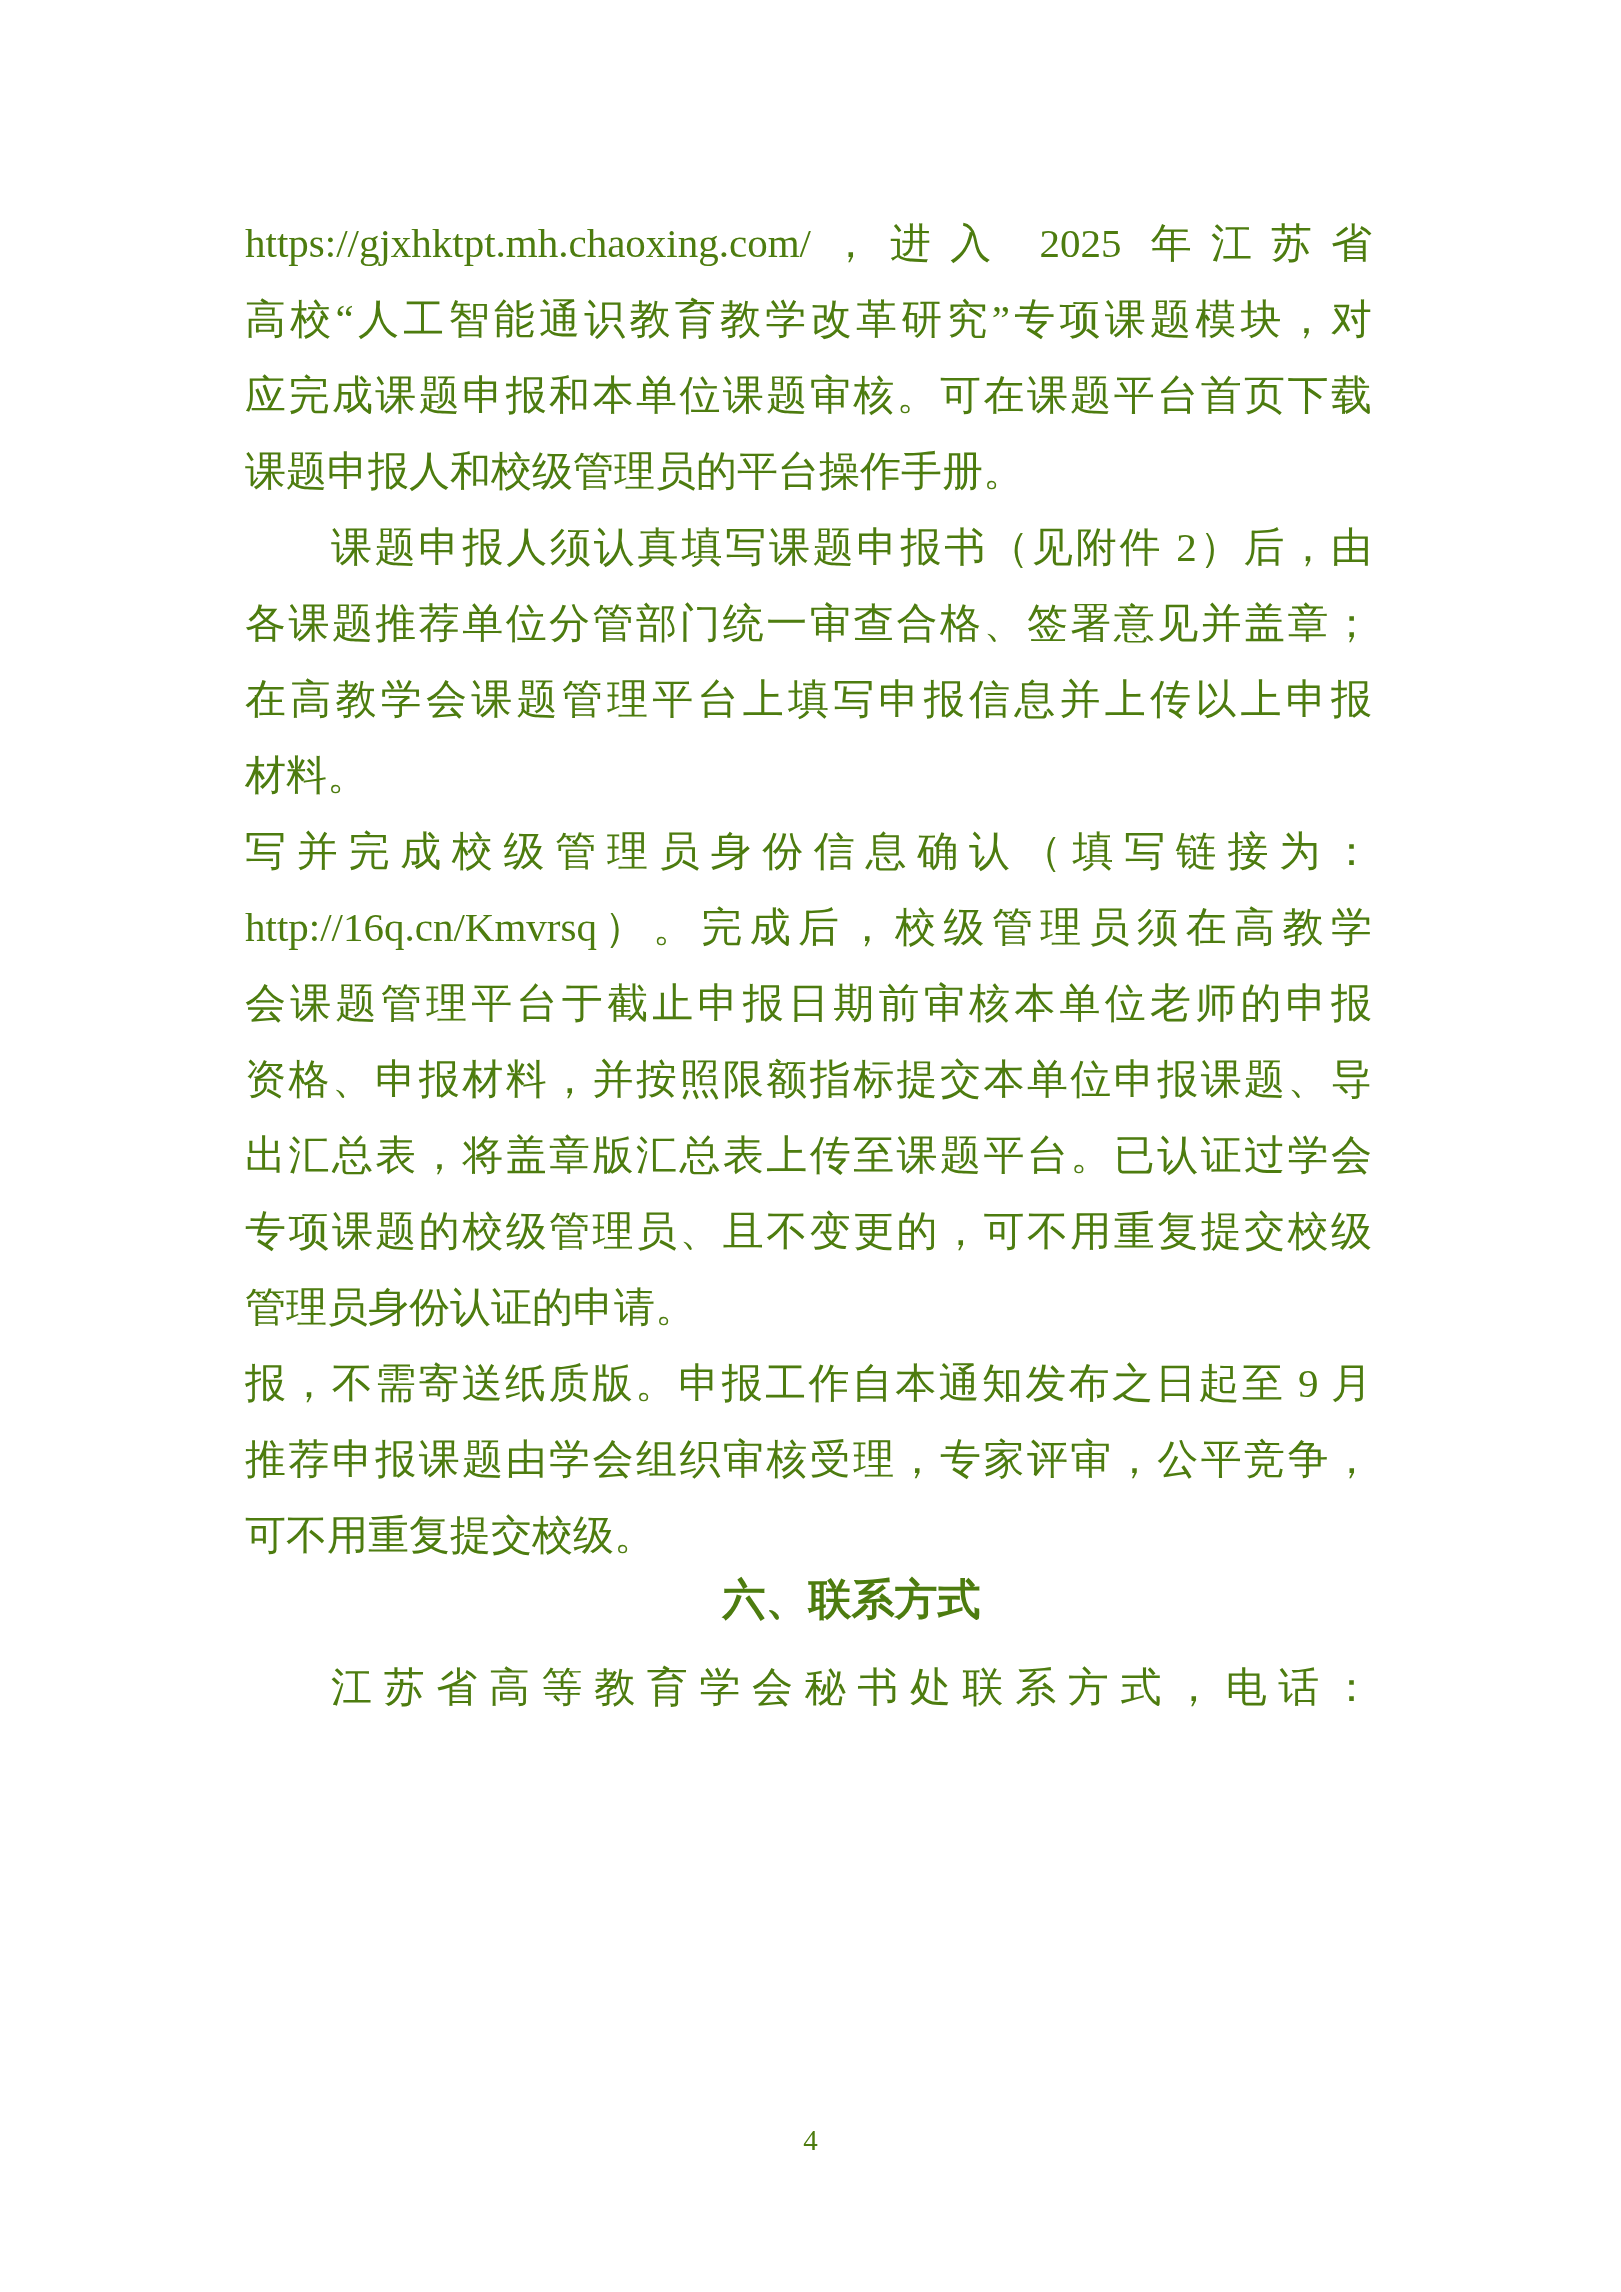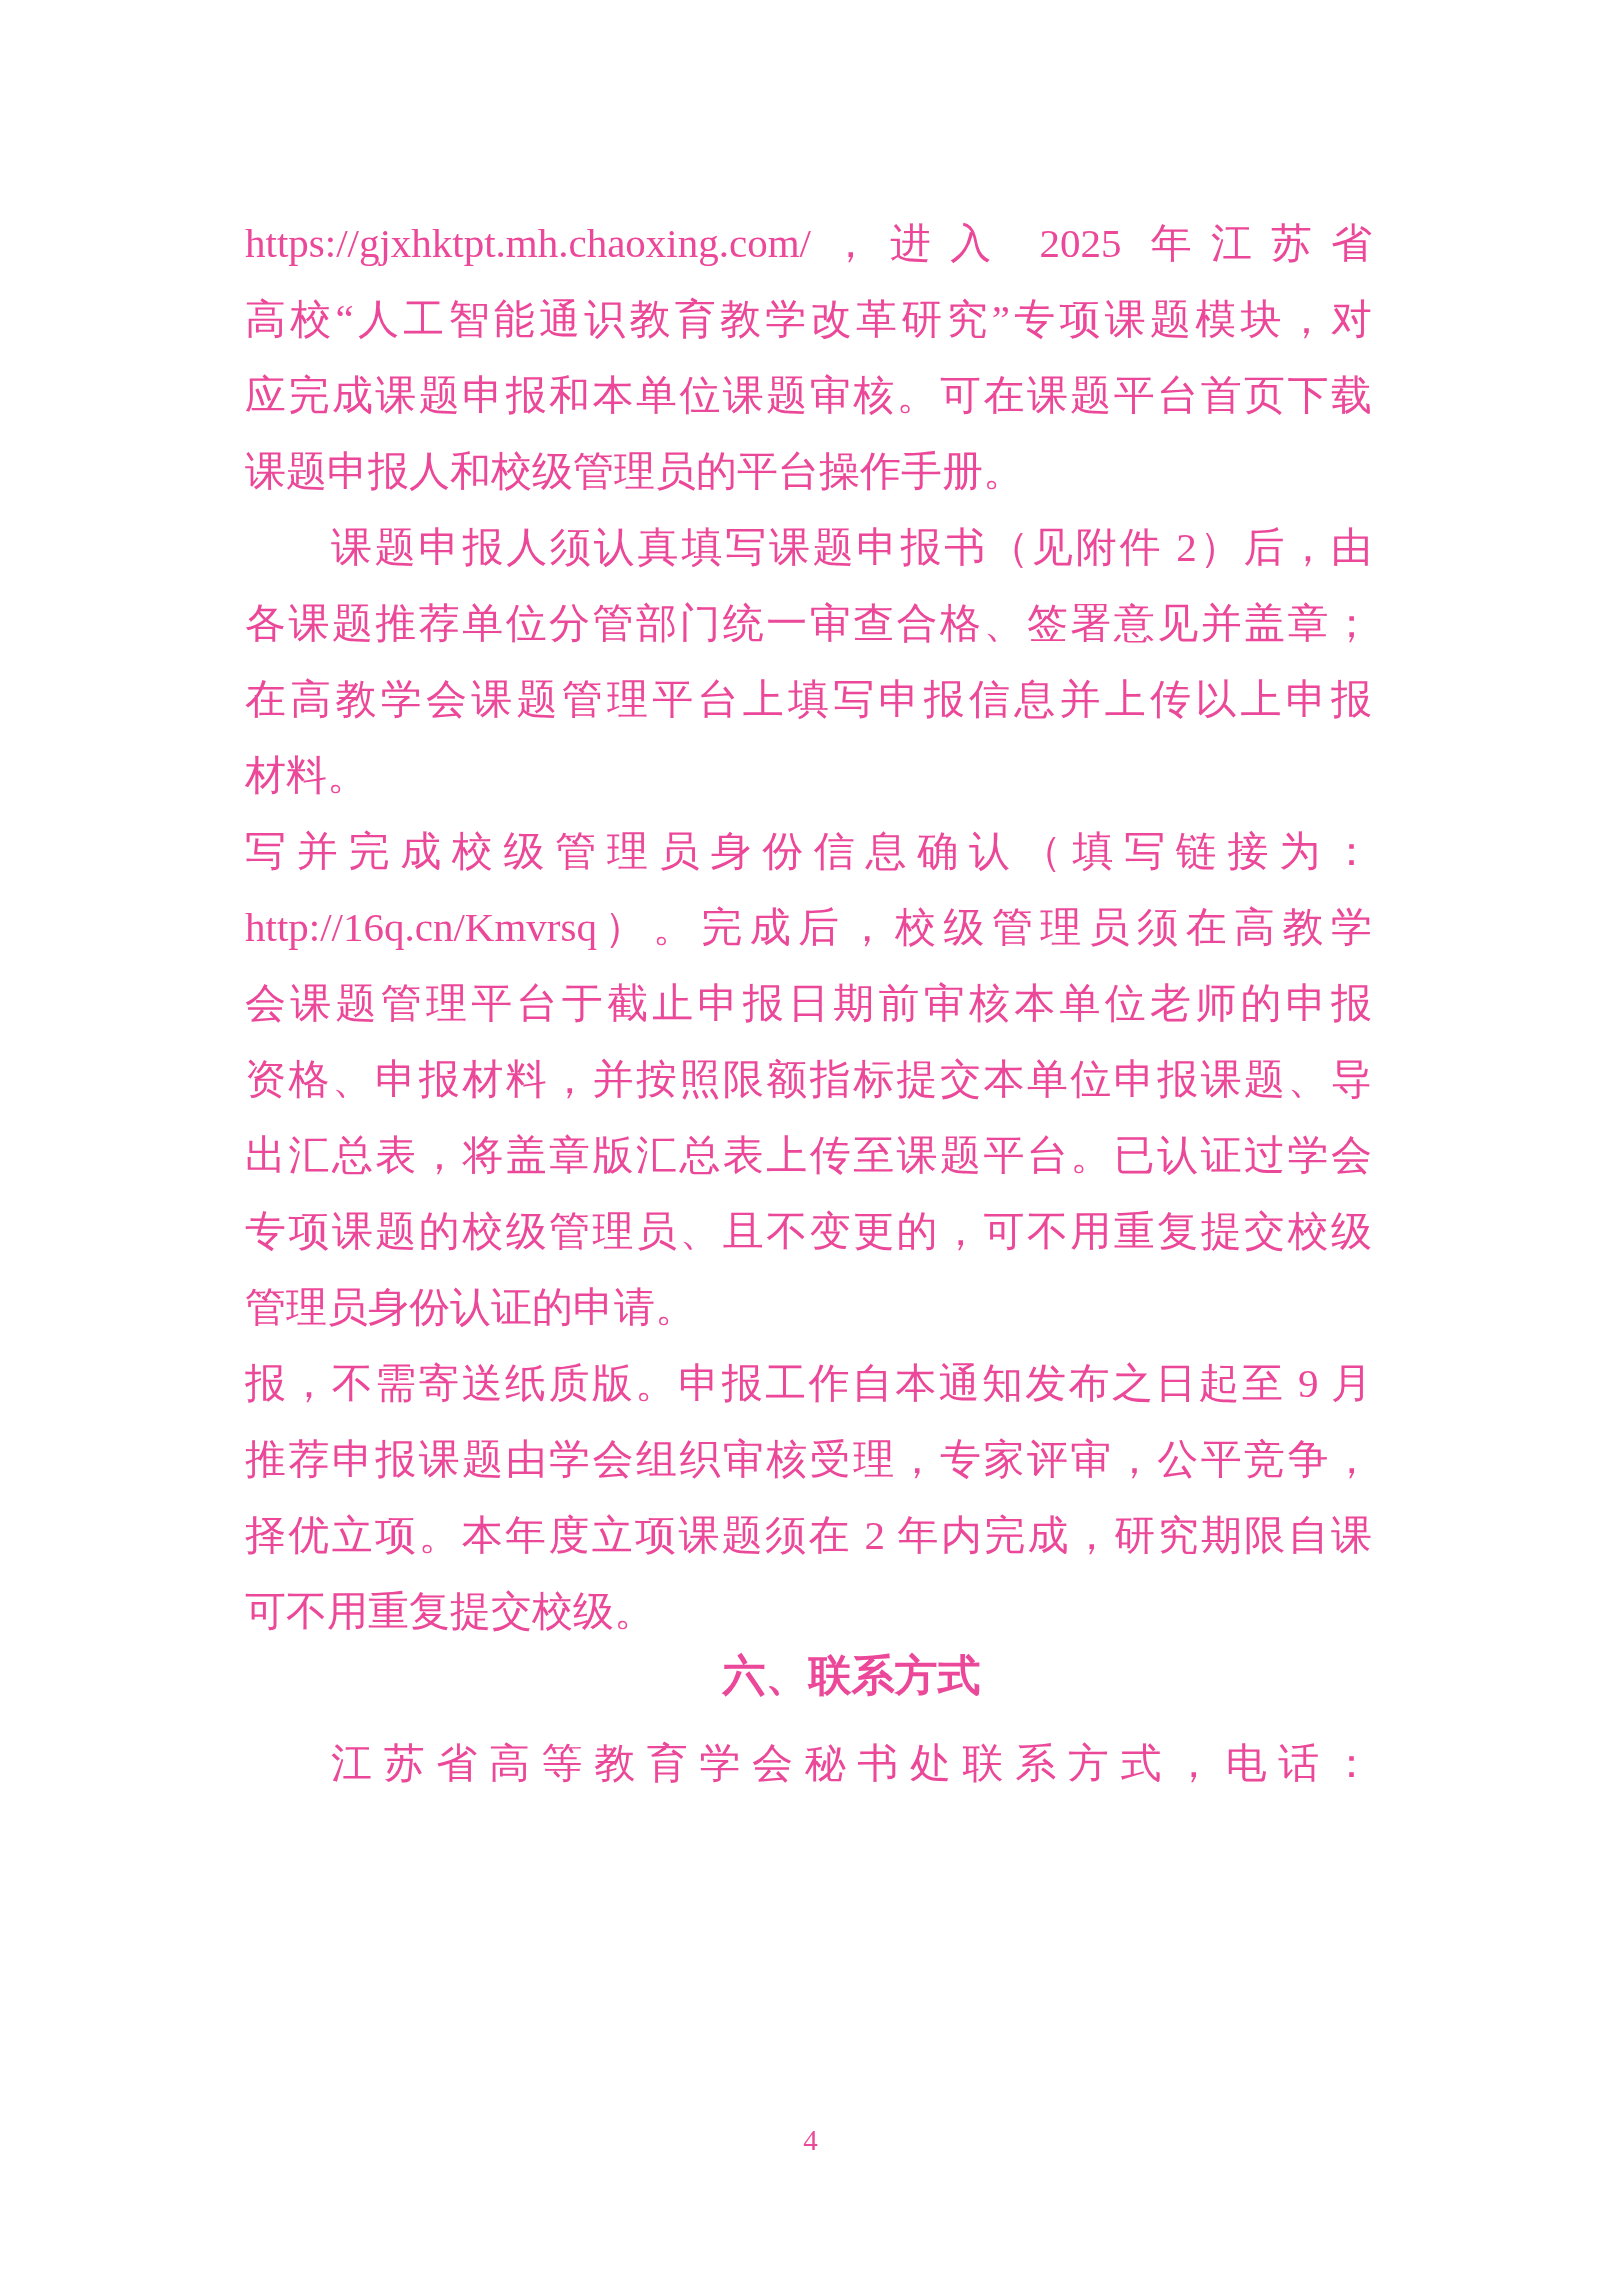--- a/index.html
+++ b/index.html
@@ -7,21 +7,21 @@
     padding: 0;
     background: #ffffff;
   }
   .page {
     position: relative;
     width: 1621px;
     height: 2293px;
     background: #ffffff;
     overflow: hidden;
     font-family: "Liberation Serif", "DejaVu Serif", serif;
-    color: #ec4899;
+    color: #4d7c0f;
   }
   .text-block {
     position: absolute;
     left: 245px;
     top: 205px;
     width: 1127px;
   }
   .line {
     height: 76px;
     line-height: 76px;
@@ -74,20 +74,19 @@
     <div class="line">材料。</div>
     <div class="line j">写并完成校级管理员身份信息确认（填写链接为：</div>
     <div class="line j">http://16q.cn/Kmvrsq）。完成后，校级管理员须在高教学</div>
     <div class="line j">会课题管理平台于截止申报日期前审核本单位老师的申报</div>
     <div class="line j">资格、申报材料，并按照限额指标提交本单位申报课题、导</div>
     <div class="line j">出汇总表，将盖章版汇总表上传至课题平台。已认证过学会</div>
     <div class="line j">专项课题的校级管理员、且不变更的，可不用重复提交校级</div>
     <div class="line">管理员身份认证的申请。</div>
     <div class="line j">报，不需寄送纸质版。申报工作自本通知发布之日起至 9 月</div>
     <div class="line j">推荐申报课题由学会组织审核受理，专家评审，公平竞争，</div>
-    <div class="line j">择优立项。本年度立项课题须在 2 年内完成，研究期限自课</div>
     <div class="line">可不用重复提交校级。</div>
     <div class="line heading indent">六、联系方式</div>
     <div class="line j indent">江苏省高等教育学会秘书处联系方式，电话：</div>
   </div>
   <div class="page-number">4</div>
 </div>
 
 
 </body></html>

